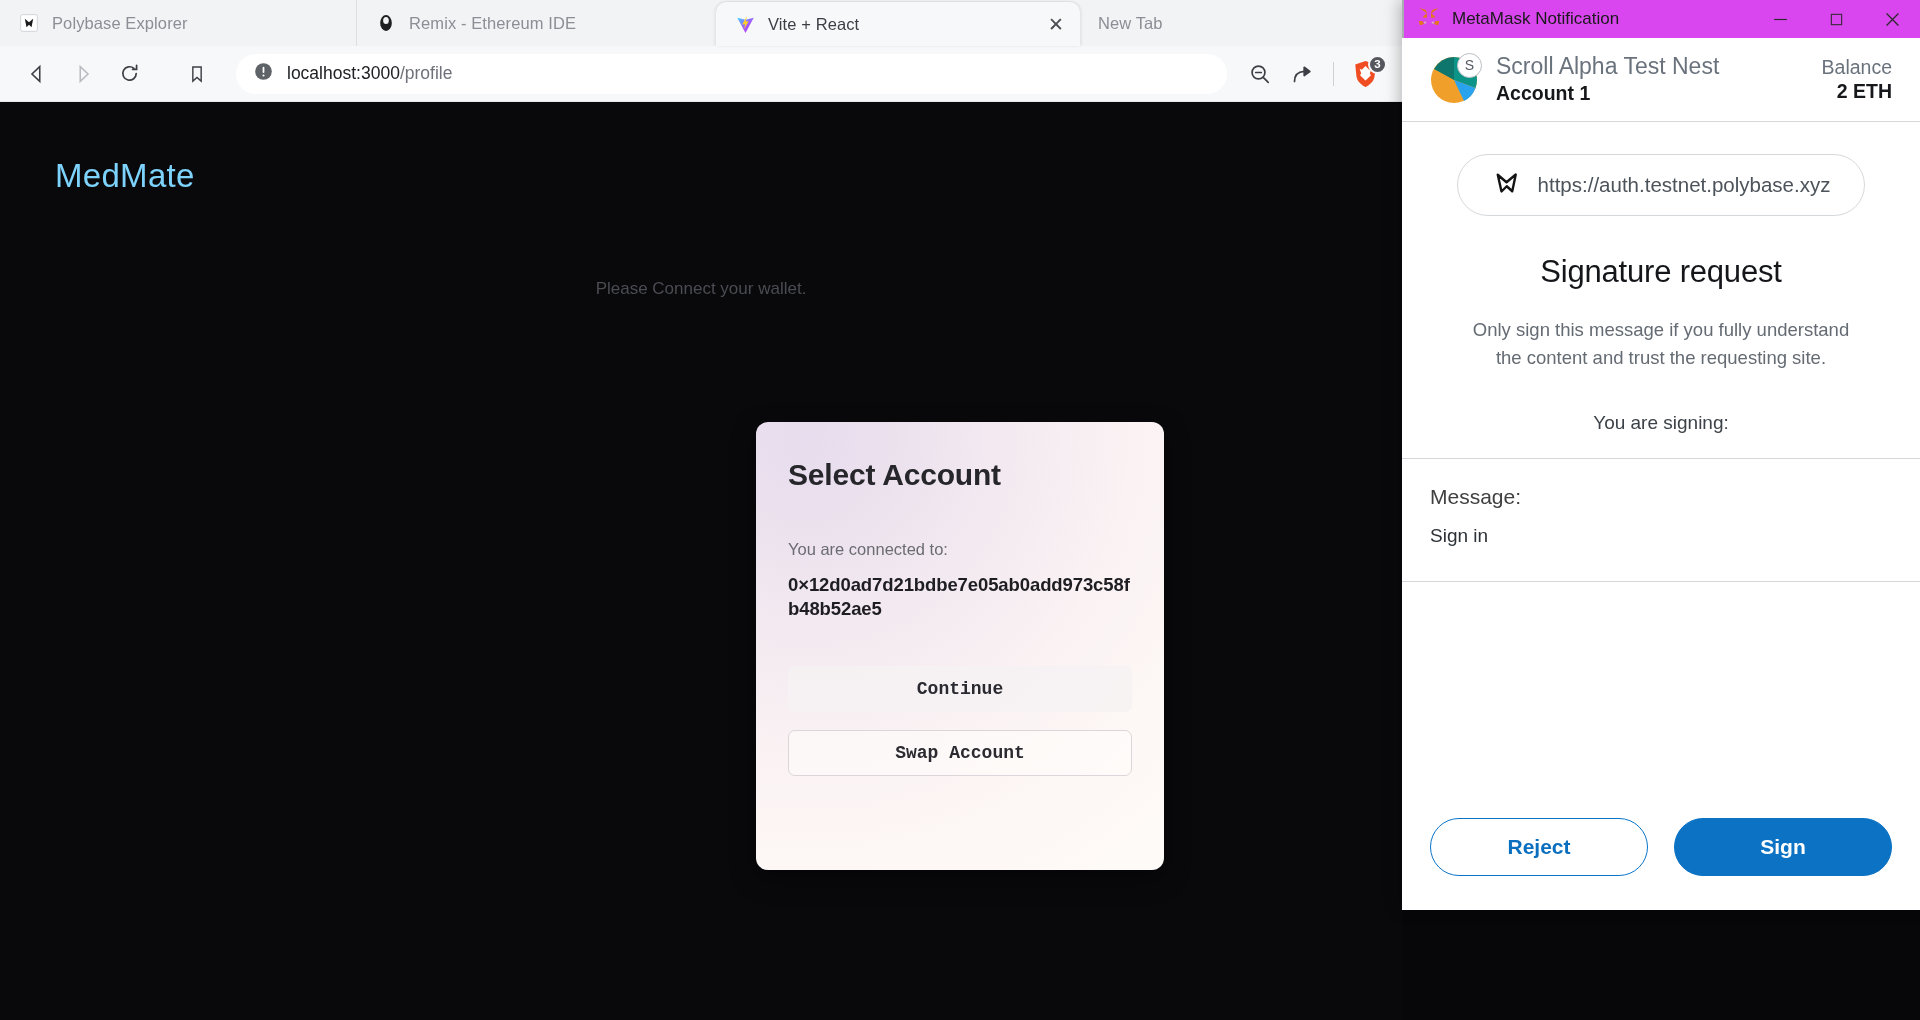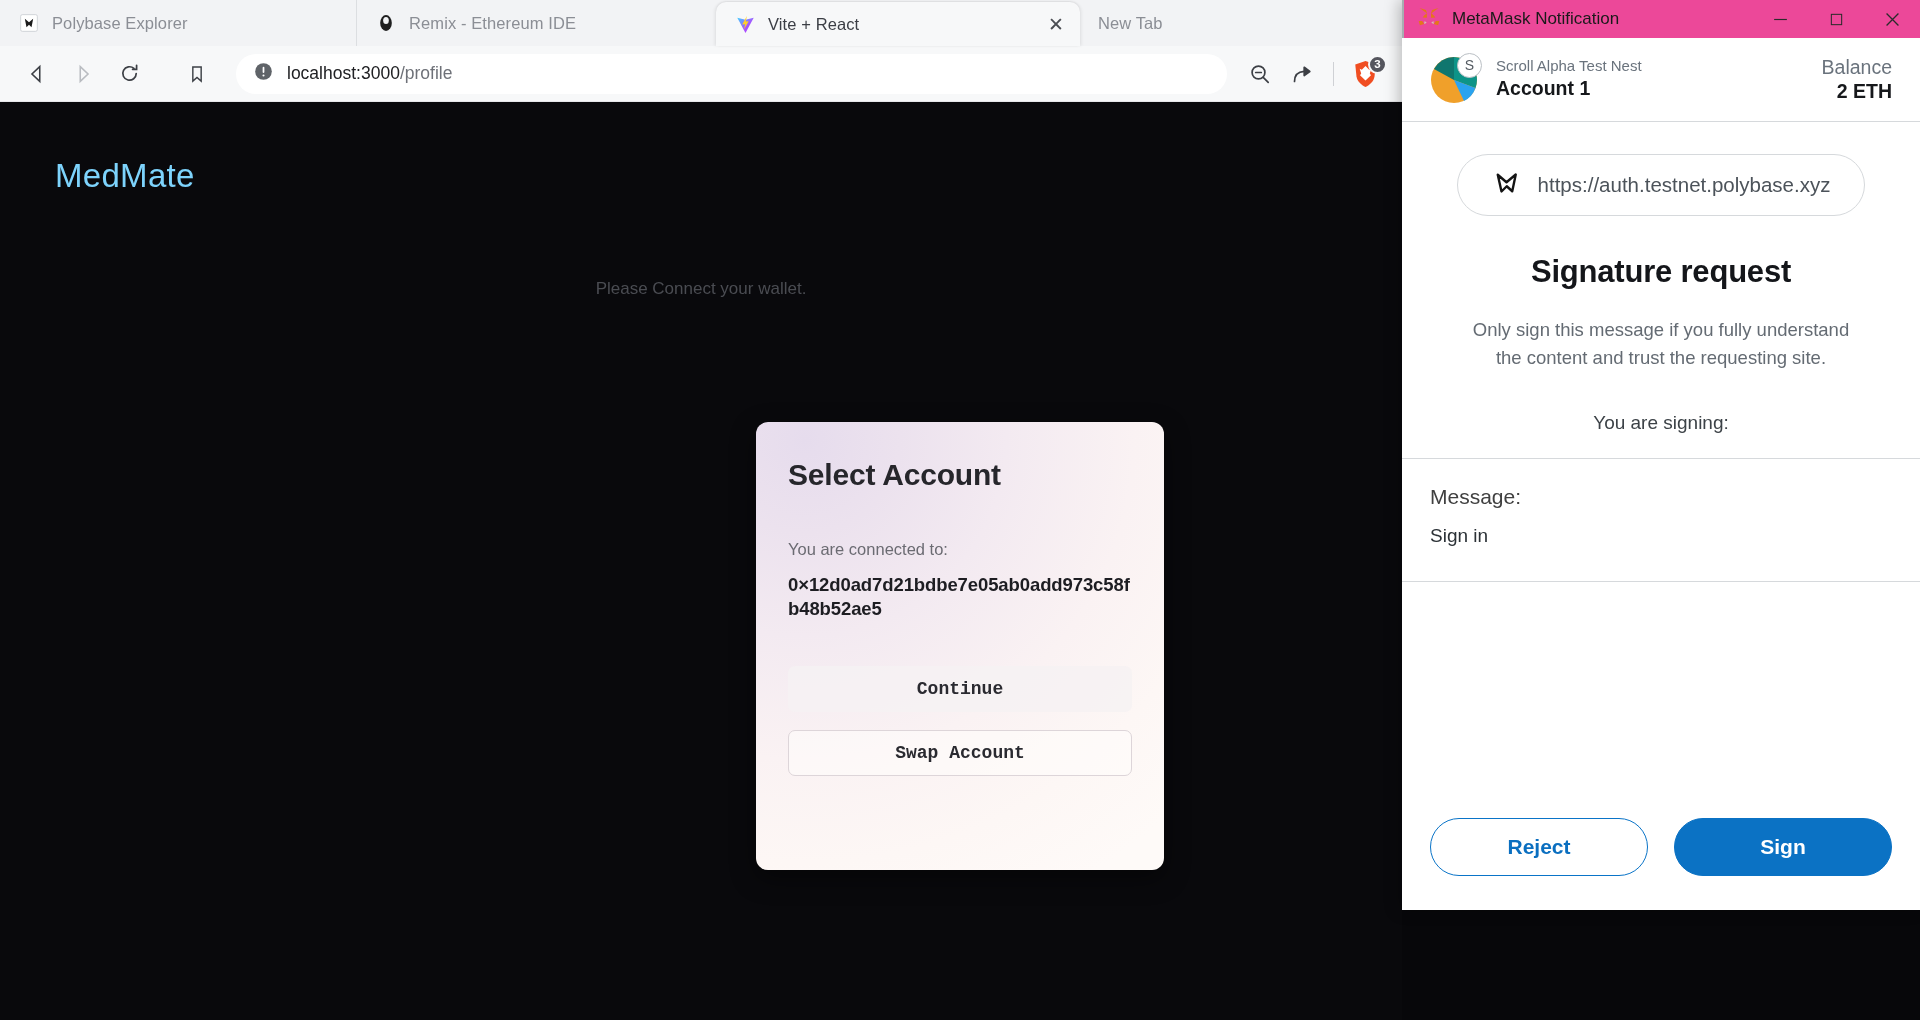--- a/index.html
+++ b/index.html
@@ -82,51 +82,51 @@
 
   .footer { height: 57px; background: #09090c; display: flex; align-items: center; padding: 0 60px; }
 
   
   .mm {
     position: absolute; right: 0; top: 0; width: 518px; height: 910px;
     background: #fff; display: flex; flex-direction: column;
     box-shadow: -3px 0 14px rgba(0,0,0,.25);
   }
   .mm-title {
-    height: 38px; background: #ec4899; display: flex; align-items: center;
+    height: 38px; background: #d946ef; display: flex; align-items: center;
     padding-left: 14px; gap: 12px; border-left: 2px solid #a9adb1;
   }
   .mm-title .mmt { font-size: 17px; color: #1a1a1a; }
   .mm-winbtns { margin-left: auto; display: flex; align-items: center; height: 38px; }
   .mm-winbtn { width: 56px; height: 38px; display: flex; align-items: center; justify-content: center; color: #2b2b2b; }
 
   .mm-acct {
     height: 84px; display: flex; align-items: center; padding: 0 28px;
     border-bottom: 1px solid #d6d9dc; gap: 18px;
   }
   .mm-ident { position: relative; width: 48px; height: 48px; flex: none; }
   .mm-net-badge {
     position: absolute; right: -4px; top: -3px; width: 25px; height: 25px;
     border-radius: 50%; background: #fff; border: 1px solid #bbc0c5;
     display: flex; align-items: center; justify-content: center;
     font-size: 14px; color: #535a61;
   }
-  .mm-netname { font-size: 15px; color: #6a737d; line-height: 1.25; }
+  .mm-netname { font-size: 23px; color: #6a737d; line-height: 1.25; }
   .mm-acctname { font-size: 19.5px; color: #16181b; font-weight: 700; line-height: 1.3; }
   .mm-bal { margin-left: auto; text-align: right; }
   .mm-bal .k { font-size: 19.5px; color: #6a737d; line-height: 1.25; }
   .mm-bal .v { font-size: 19.5px; color: #16181b; font-weight: 700; line-height: 1.3; }
 
   .mm-body { flex: 1; display: flex; flex-direction: column; min-height: 0; }
   .mm-origin {
     margin: 32px auto 0; height: 62px; border: 1px solid #d6d9dc; border-radius: 31px;
     display: flex; align-items: center; gap: 16px; padding: 0 34px; max-width: 430px;
   }
   .mm-origin .otext { font-size: 20.5px; color: #4c535a; white-space: nowrap; }
-  .mm-h2 { text-align: center; font-size: 31px; font-weight: 700; color: #14161a; margin-top: 38px; letter-spacing: -.2px; }
+  .mm-h2 { text-align: center; font-size: 31px; font-weight: 400; color: #14161a; margin-top: 38px; letter-spacing: -.2px; }
   .mm-warn { text-align: center; font-size: 18.5px; color: #646b73; line-height: 1.5; margin: 26px 60px 0; }
   .mm-signing { text-align: center; font-size: 19px; color: #3c4247; margin: 40px 0 24px; }
   .mm-msgbox { border-top: 1px solid #d6d9dc; border-bottom: 1px solid #d6d9dc; padding: 26px 28px 34px; }
   .mm-msg-k { font-size: 21px; color: #404040; margin-bottom: 16px; }
   .mm-msg-v { font-size: 19px; color: #2b3136; }
   .mm-spacer { flex: 1; }
 
   .mm-actions { display: flex; gap: 26px; padding: 0 28px 34px; }
   .mm-btn {
     flex: 1; height: 58px; border-radius: 29px; font-size: 21px; font-weight: 600;

